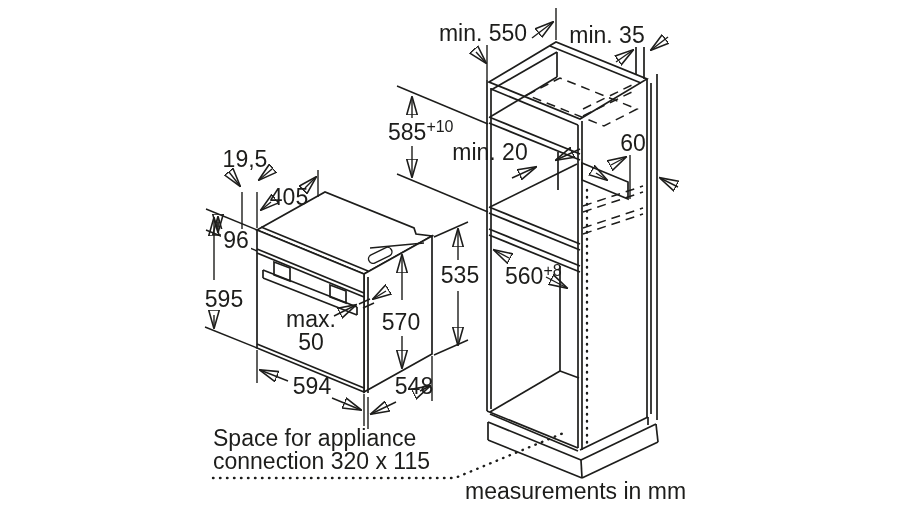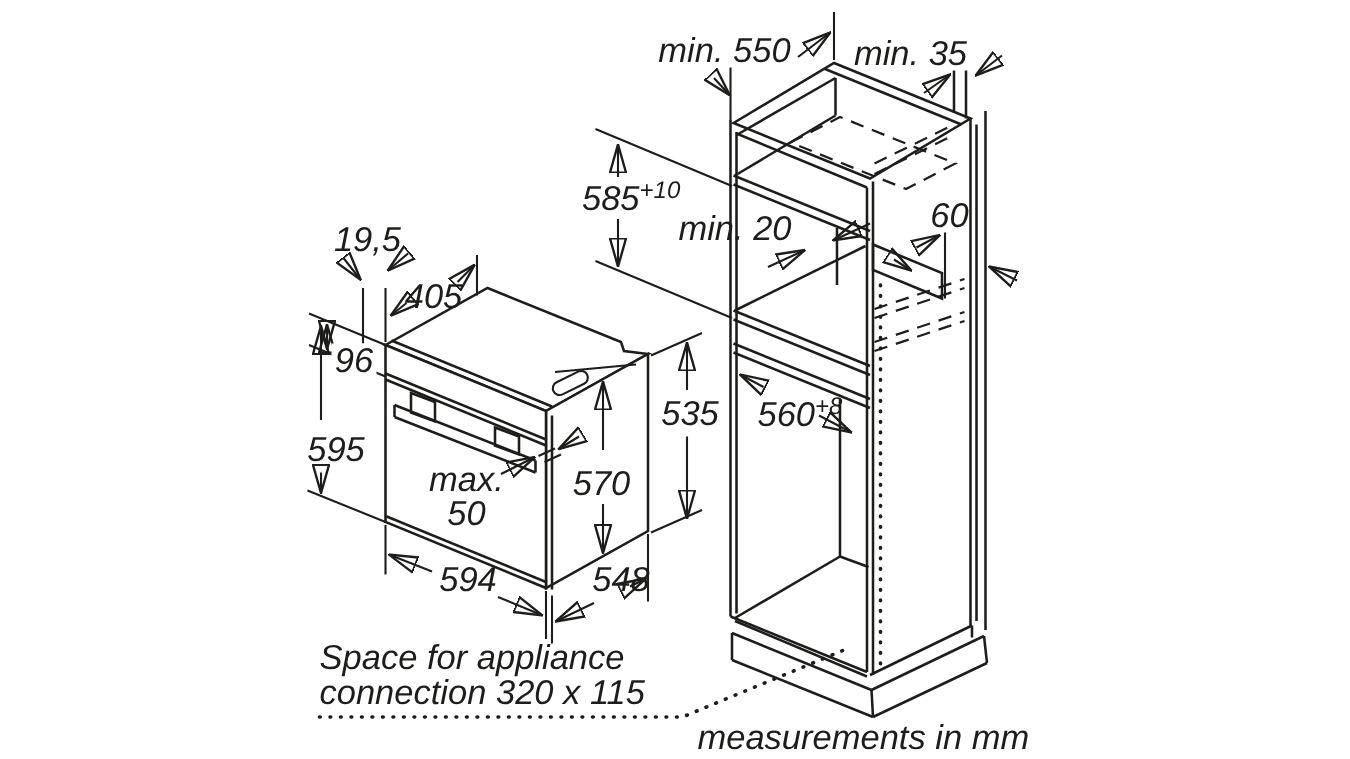--- a/index.html
+++ b/index.html
@@ -1,17 +1,17 @@
 <!DOCTYPE html>
 <html><head>
 <meta charset="utf-8">
 <style>
   html,body{margin:0;padding:0;background:#fff;}
   #stage{position:relative;width:900px;height:506px;background:#fff;overflow:hidden;
-         font-family:"Liberation Sans", sans-serif;font-style:italic;}
+         font-family:"Liberation Sans", sans-serif;}
   svg{display:block}
   svg line, svg path, svg polyline, svg rect.shape{stroke:#1d1d1b;fill:none;}
   .ln{stroke-width:1.7;}
   .thin{stroke-width:1.4;}
   .dsh{stroke-width:1.5;stroke-dasharray:9 6;}
   .dot{stroke-width:2.4;stroke-dasharray:0.5 6.5;stroke-linecap:round;}
   .face{fill:#ffffff;}
   text{fill:#1d1d1b;font-family:"Liberation Sans", sans-serif;font-size:23px;}
   .mask{fill:#ffffff;stroke:none;}
 </style>

